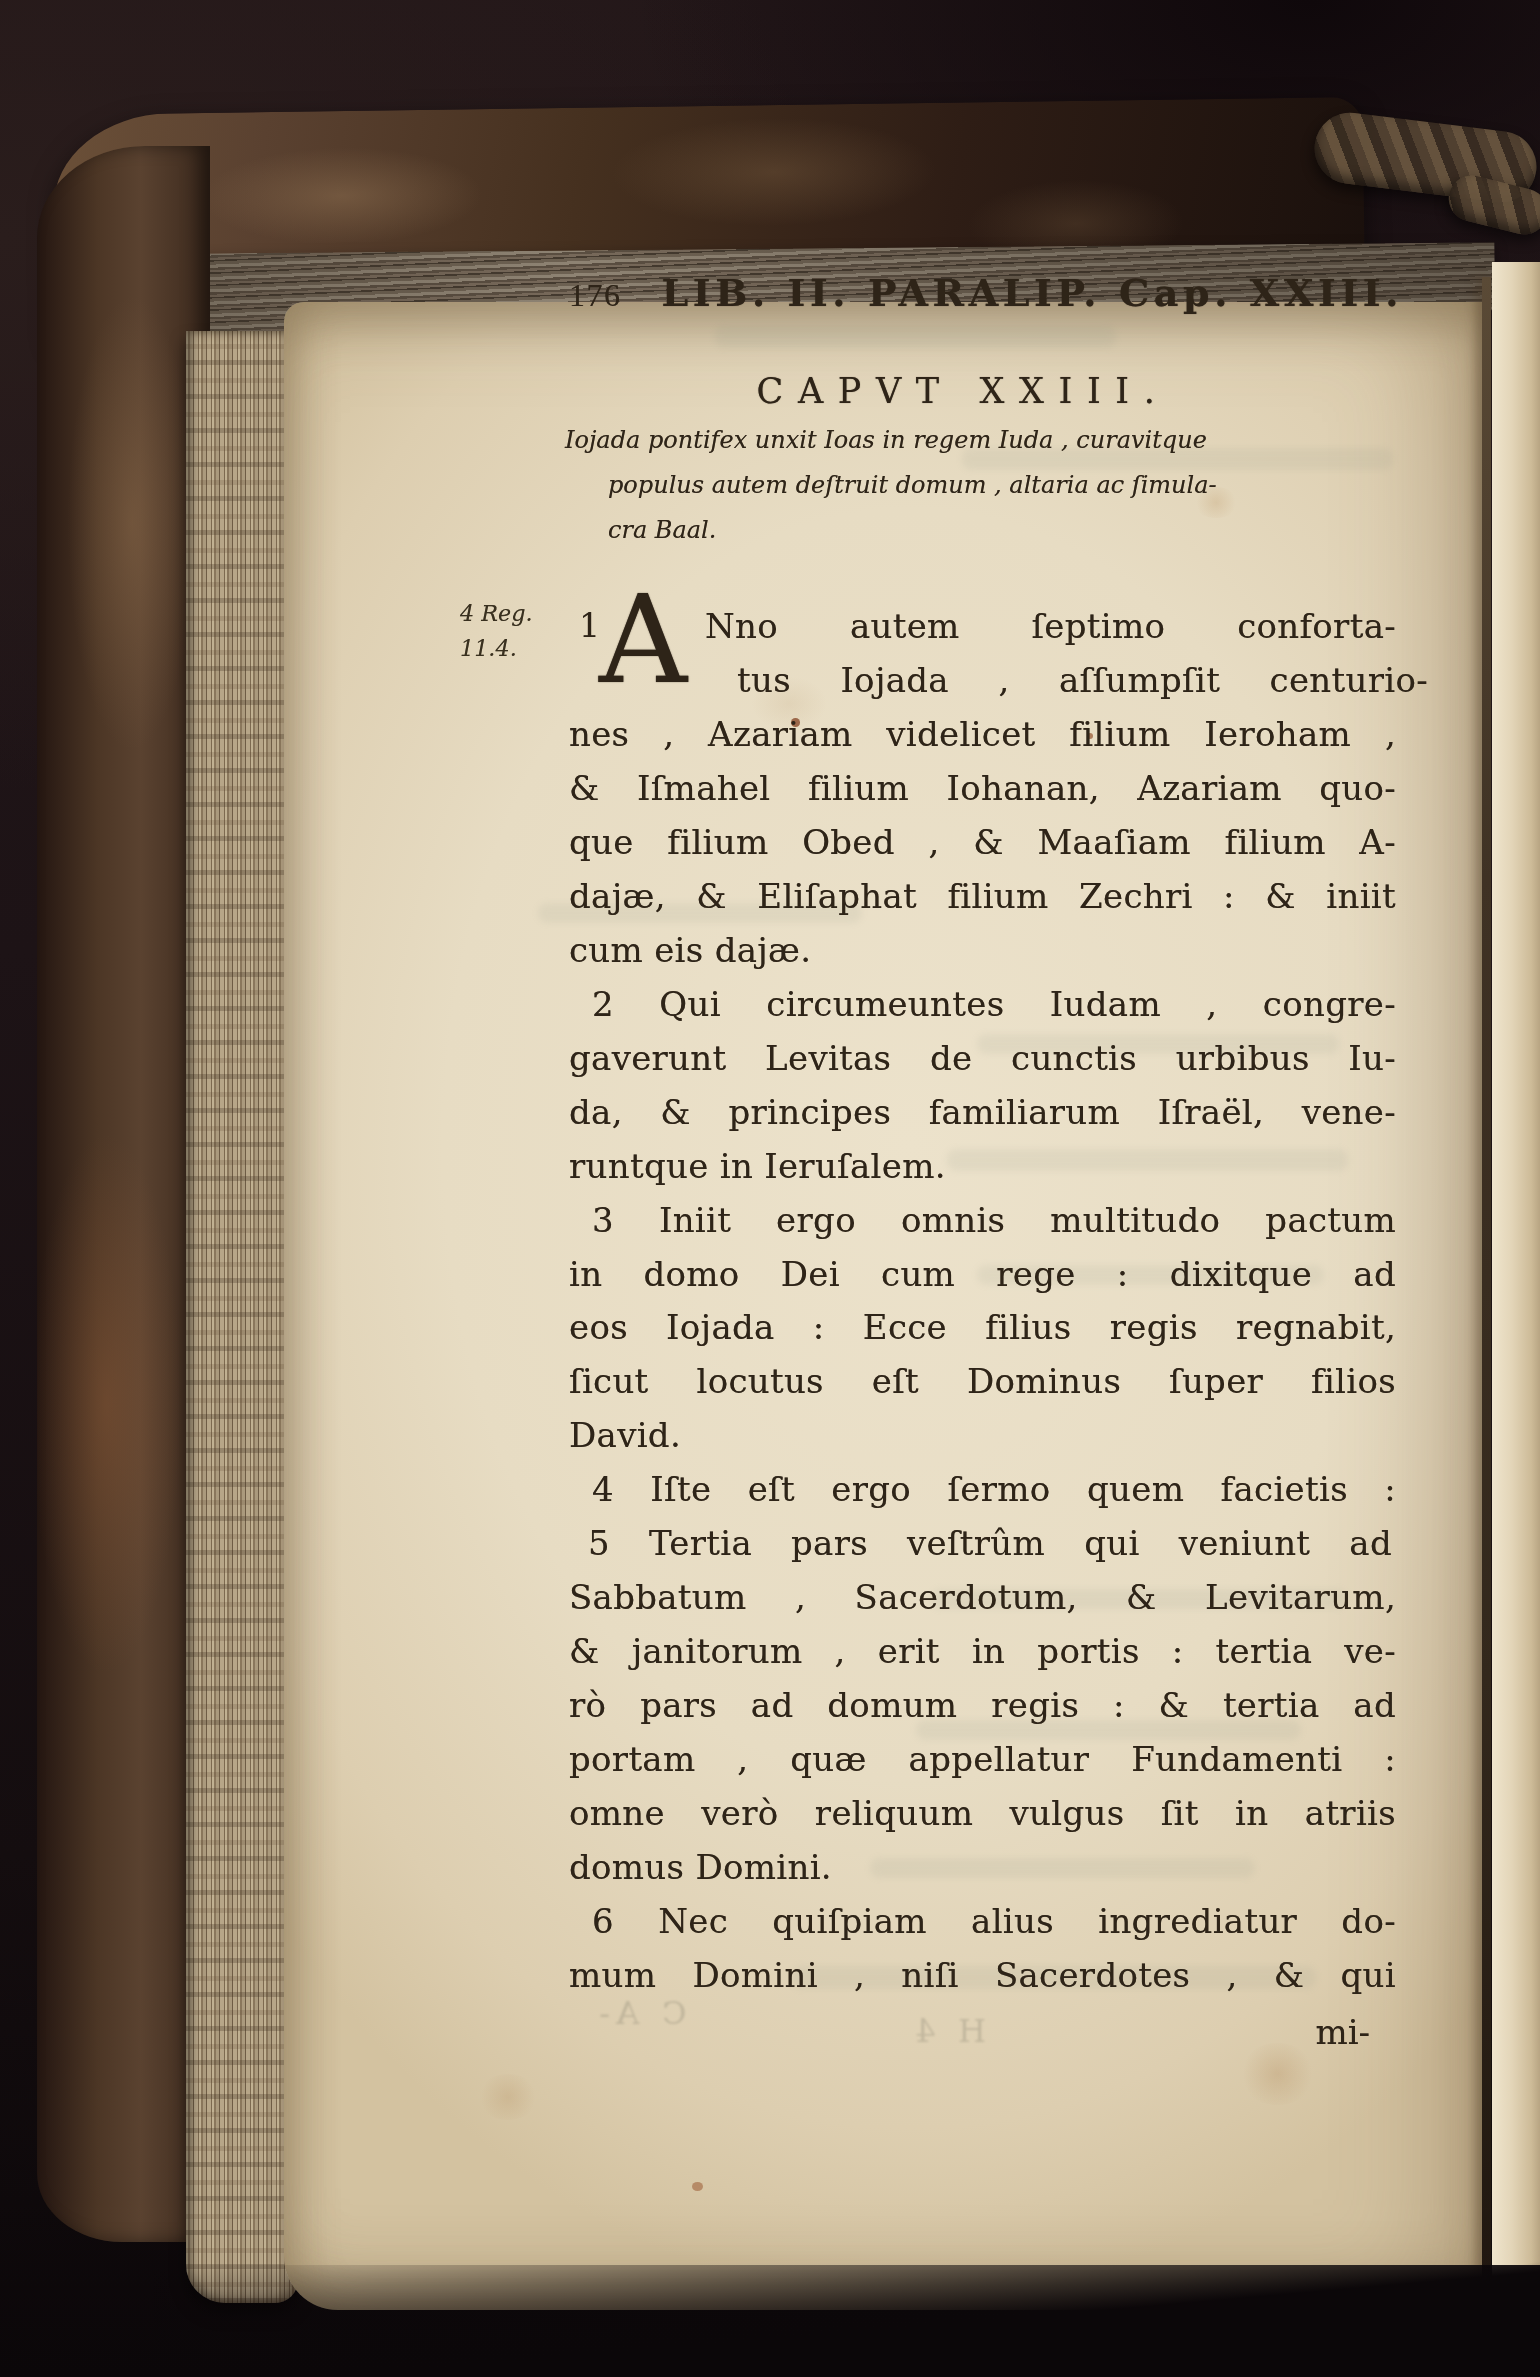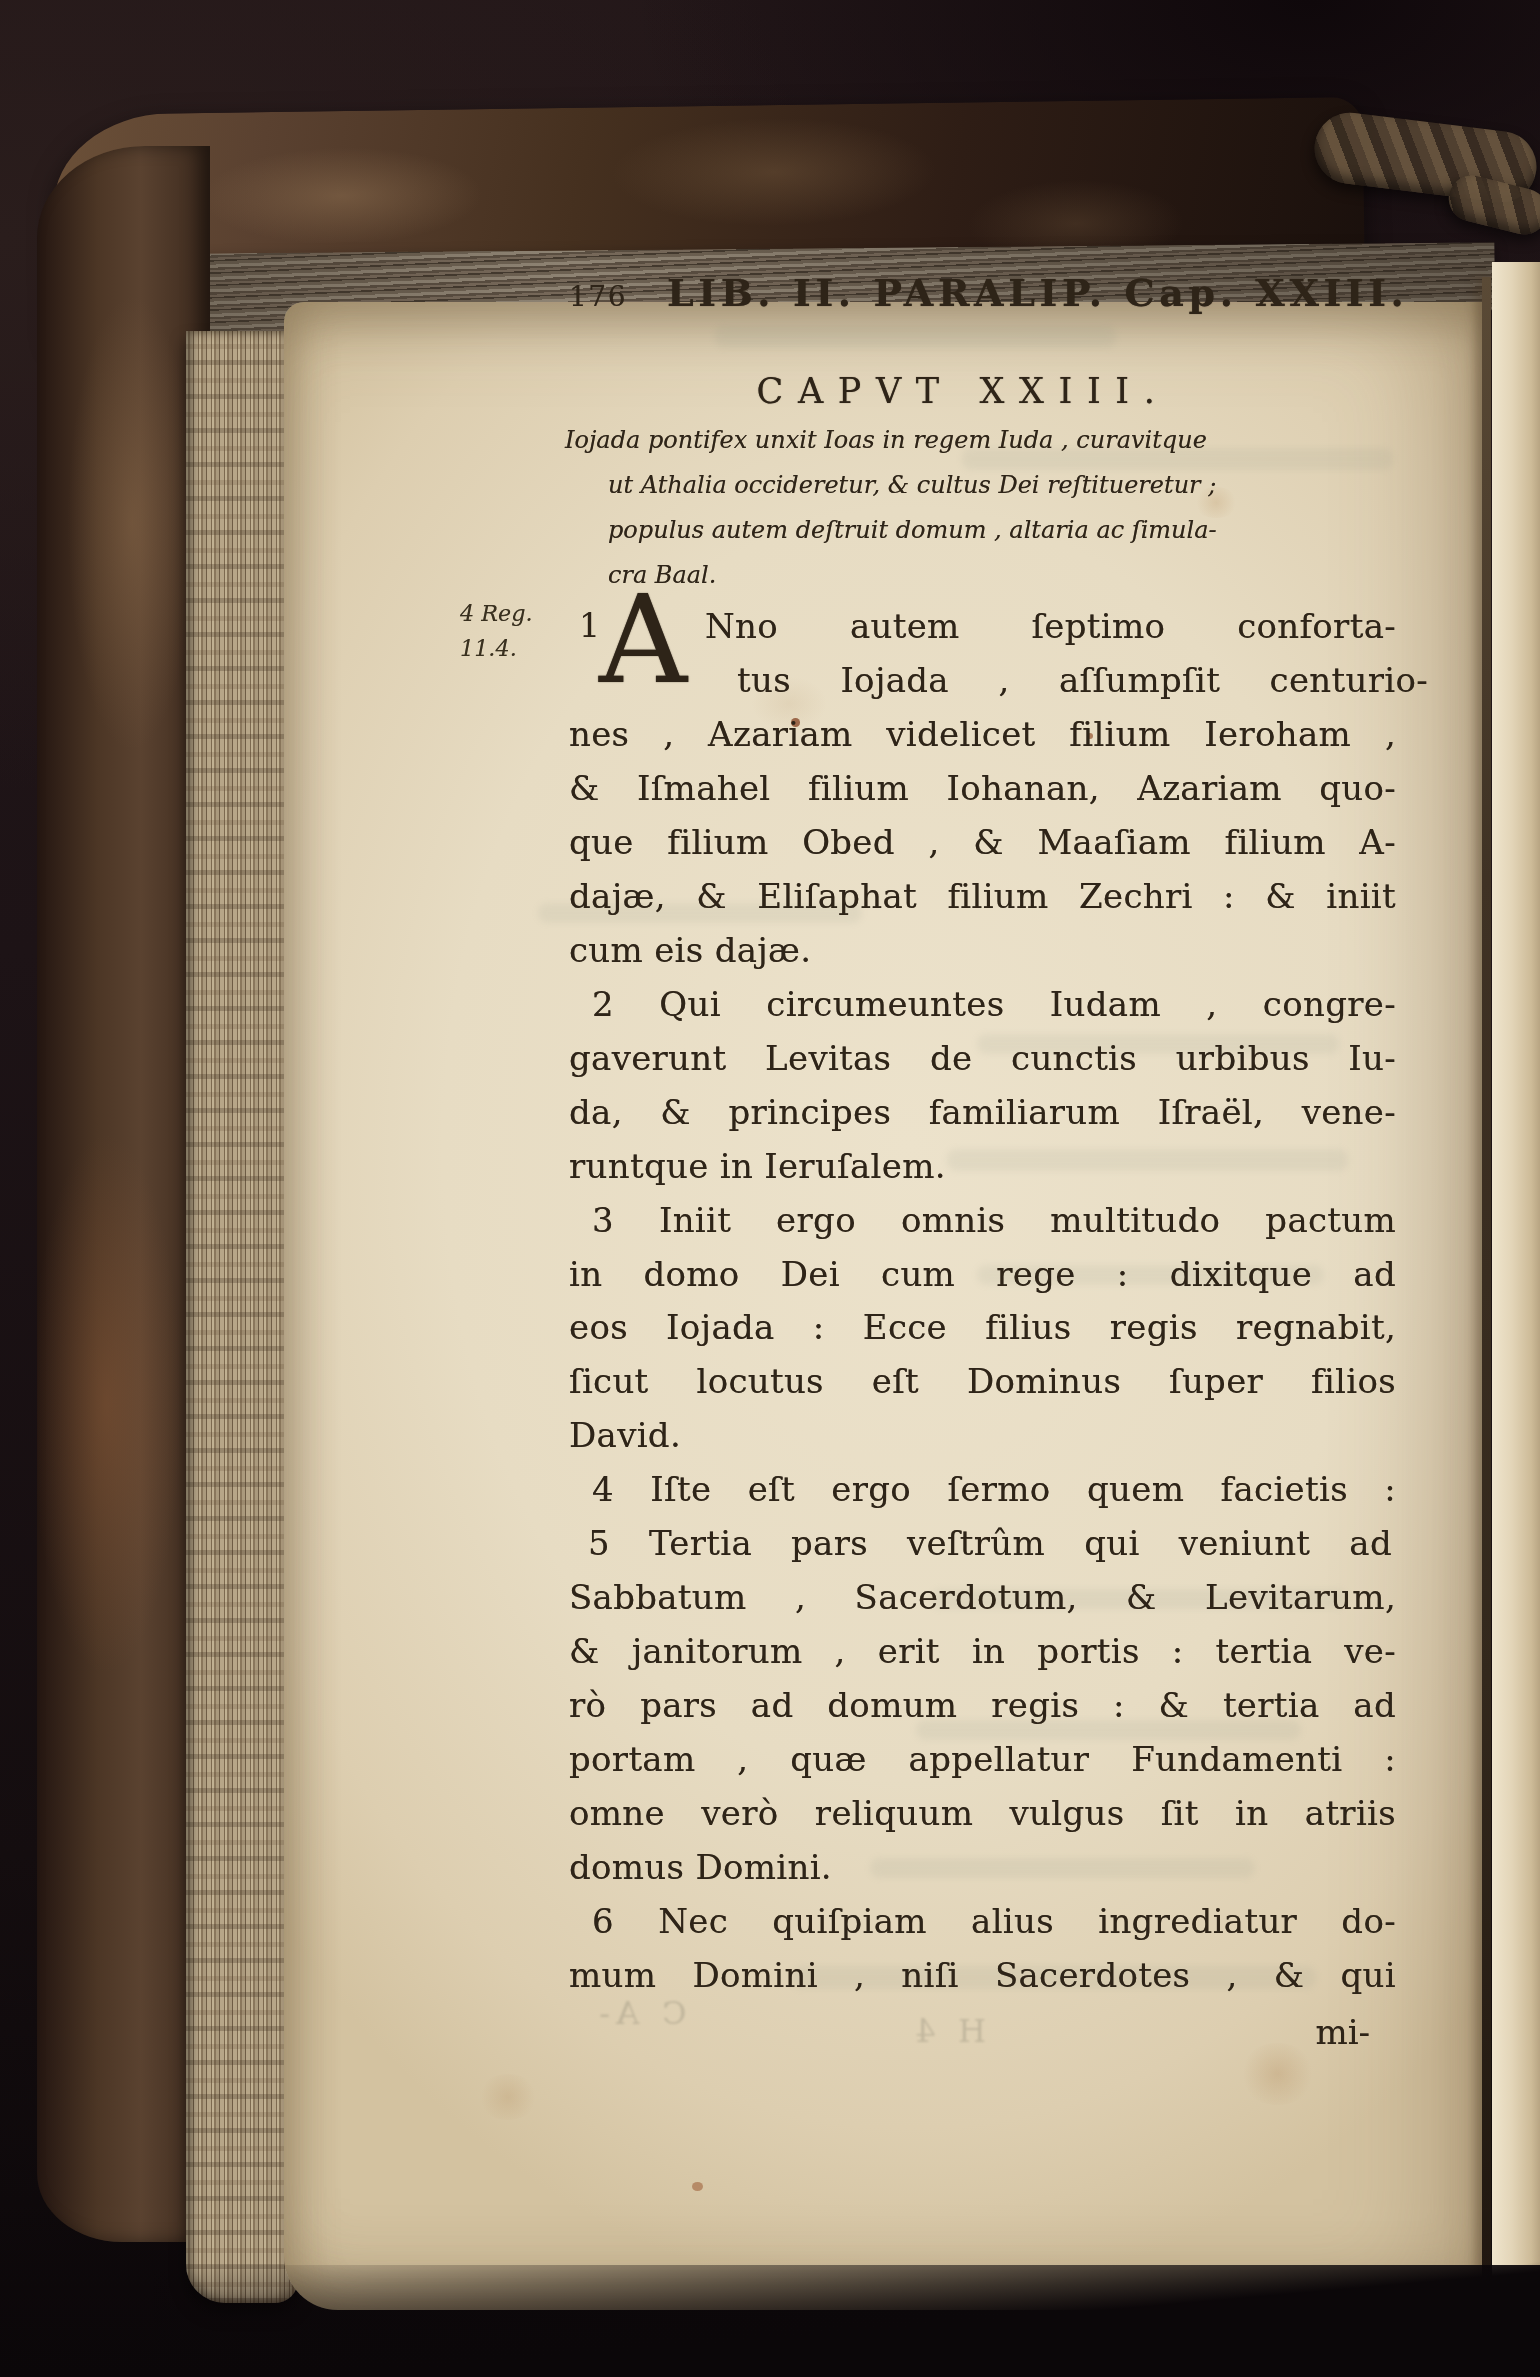--- a/index.html
+++ b/index.html
@@ -86,21 +86,21 @@
     position:absolute;left:154px;top:2265px;width:1387px;height:112px;
     background:linear-gradient(175deg, rgba(11,7,9,0) 0%, #0b0709 55%);
   }
   
   .smudge{position:absolute;background:#8b9382;opacity:.11;filter:blur(3.9px);border-radius:9.2px;}
   .stain{position:absolute;border-radius:50%;}
   
   .ink{color:#2e2418;text-shadow:0 0 0.6px rgba(46,36,24,.55);}
   .running-head{position:absolute;left:569px;top:271px;width:827px;height:43px;line-height:43px;
     display:flex;align-items:baseline;white-space:nowrap;}
-  .running-no{font-size:28px;letter-spacing:1.5px;}
+  .running-no{font-size:32px;letter-spacing:1.5px;font-family:Liberation Serif, serif;}
   .running-title{font-size:38px;font-weight:bold;letter-spacing:4.6px;margin-left:40px;
     text-shadow:0 0 0.9px rgba(40,30,20,.7);}
   .chapter-heading{position:absolute;left:493px;top:370px;width:940px;height:43px;line-height:43px;
     font-size:35px;letter-spacing:14.6px;text-align:center;white-space:nowrap;
     text-shadow:0 0 0.9px rgba(40,30,20,.7);}
   .argument{position:absolute;left:565px;top:418px;width:844px;font-style:italic;
     font-size:24px;line-height:45px;white-space:nowrap;}
   .argument .arg-line.indented{padding-left:43px;}
   .margin-note{position:absolute;left:460px;top:596px;width:100px;font-style:italic;
     font-size:22.3px;line-height:35px;color:#39301f;white-space:nowrap;text-shadow:0 0 0.5px rgba(57,48,31,.5);}
@@ -153,21 +153,20 @@
 
   <div class="running-head ink">
     <span class="running-no">176</span>
     <span class="running-title">LIB. II. PARALIP. Cap. XXIII.</span>
   </div>
 
   <div class="chapter-heading ink">CAPVT XXIII.</div>
 
   <div class="argument ink">
       <div class="arg-line">Iojada pontifex unxit Ioas in regem Iuda , curavitque</div>
-      <div class="arg-line indented">ut Athalia occideretur, &amp; cultus Dei reſtitueretur ;</div>
       <div class="arg-line indented">populus autem deſtruit domum , altaria ac ſimula-</div>
       <div class="arg-line indented">cra Baal.</div>
     </div>
 
   <div class="margin-note">
       <div>4 Reg.</div>
       <div>11.4.</div>
     </div>
 
   <span class="verse1-num ink">1</span>

